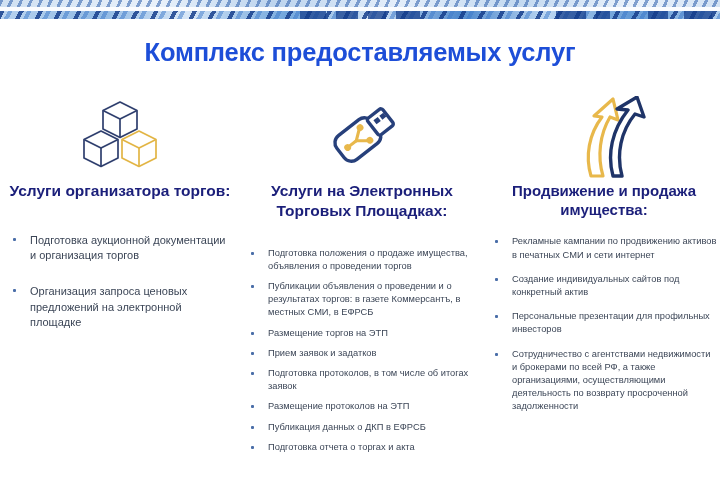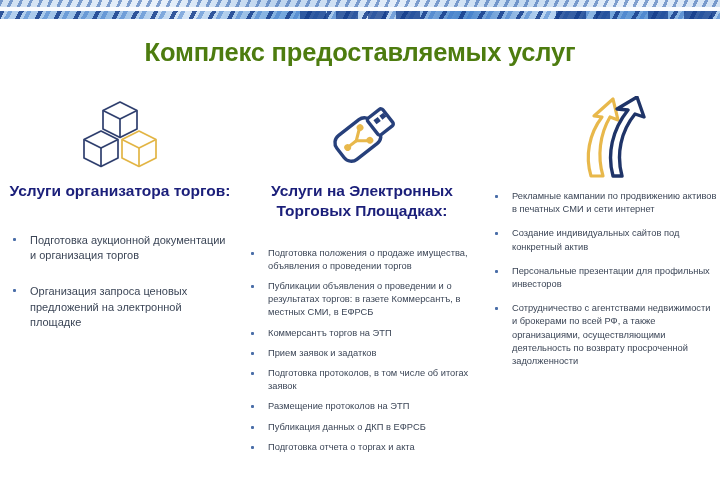--- a/index.html
+++ b/index.html
@@ -62,21 +62,21 @@
 
   
   .title {
     position: absolute;
     top: 38px;
     left: 0;
     width: 720px;
     text-align: center;
     font-size: 25.5px;
     font-weight: bold;
-    color: #4d7c0f;
+    color: #1d4ed8;
     letter-spacing: -0.2px;
     white-space: nowrap;
   }
 
   
   .columns {
     position: absolute;
     top: 96px;
     left: 0;
     width: 720px;
@@ -203,38 +203,39 @@
           <circle cx="23" cy="39" r="3.4" fill="#e8b84b"></circle>
           <circle cx="45" cy="31" r="3.4" fill="#e8b84b"></circle>
           <circle cx="45" cy="47" r="3.4" fill="#e8b84b"></circle>
         </g>
       </svg>
     </div>
     <div class="col-head">Услуги на Электронных Торговых Площадках:</div>
     <ul class="bullets">
       <li>Подготовка положения о продаже имущества, объявления о проведении торгов</li>
       <li>Публикации объявления о проведении и о результатах торгов: в газете Коммерсантъ, в местных СМИ, в ЕФРСБ</li>
-      <li>Коммерсантъ торгов на ЭТП</li>
+      <li>Размещение торгов на ЭТП</li>
       <li>Прием заявок и задатков</li>
       <li>Подготовка протоколов, в том числе об итогах заявок</li>
       <li>Размещение протоколов на ЭТП</li>
       <li>Публикация данных о ДКП в ЕФРСБ</li>
       <li>Подготовка отчета о торгах и акта</li>
     </ul>
   </div>
 
   <div class="col col-3">
     <div class="icon-wrap">
       <svg width="92" height="84" viewBox="0 0 92 84" aria-hidden="true">
         <path d="M33 80 C27 60, 31 38, 44 21 L36 20 L55 3 L60 24 L52 21
                  C42 38, 39 60, 45 80 Z" fill="none" stroke="#e8b84b" stroke-width="3.2" stroke-linejoin="round"></path>
         <path d="M55 80 C49 58, 54 34, 70 14 L59 13 L79 1 L86 21 L77 18
                  C63 35, 58 58, 64 80 Z" fill="none" stroke="#1f3468" stroke-width="3.4" stroke-linejoin="round"></path>
       </svg>
     </div>
+    <div class="col-head">Продвижение и продажа имущества:</div>
     <ul class="bullets">
       <li>Рекламные кампании по продвижению активов в печатных СМИ и сети интернет</li>
       <li>Создание индивидуальных сайтов под конкретный актив</li>
       <li>Персональные презентации для профильных инвесторов</li>
       <li>Сотрудничество с агентствами недвижимости и брокерами по всей РФ, а также организациями, осуществляющими деятельность по возврату просроченной задолженности</li>
     </ul>
   </div>
 
 </div>
 

